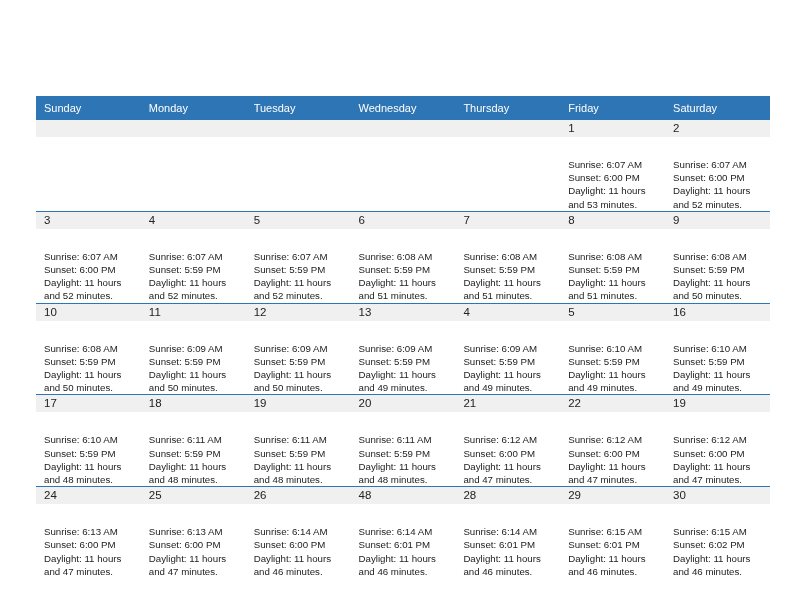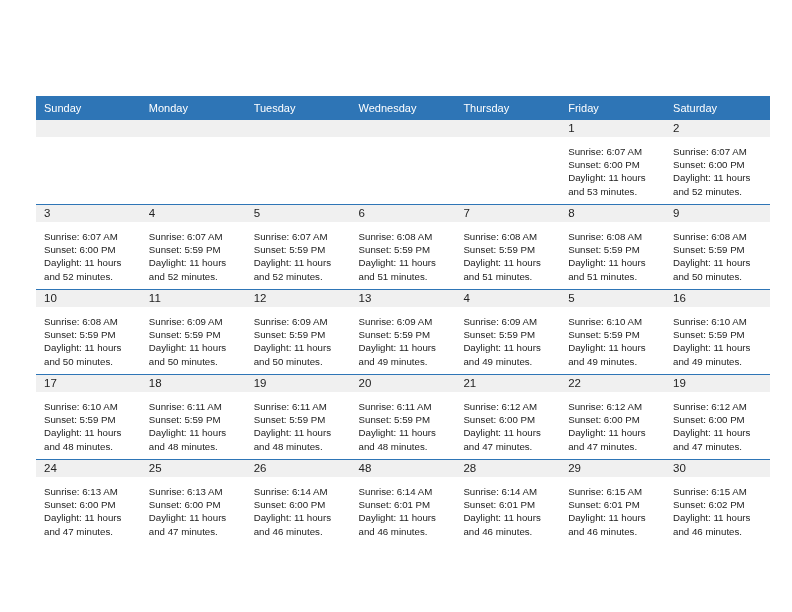--- a/index.html
+++ b/index.html
@@ -116,21 +116,21 @@
     height: 17px;
     line-height: 17px;
     font-size: 11.5px;
     color: #222222;
     padding-left: 8px;
   }
   .daynum.blank {
     color: transparent;
   }
   .cell-body {
-    padding: 8px 7px 0 8px;
+    padding: 21px 7px 0 8px;
     font-size: 9.7px;
     line-height: 13.2px;
     color: #222222;
   }
   .cell-body div {
     white-space: nowrap;
   }
   td.empty .daynum {
     background: #f0f0f0;
   }

